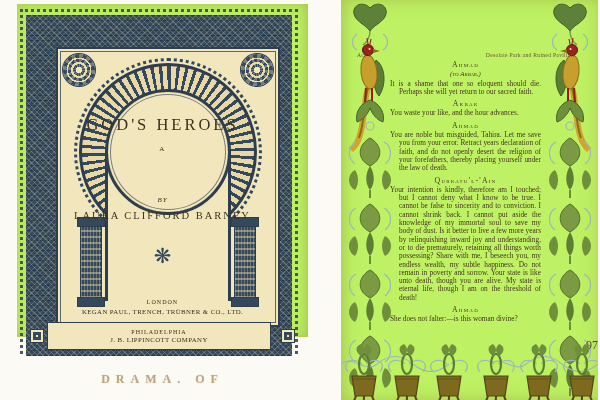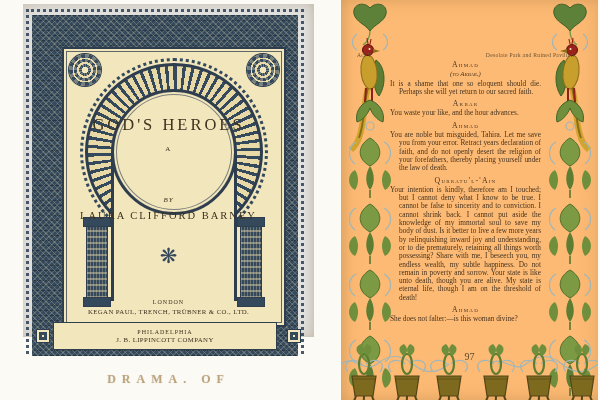--- a/index.html
+++ b/index.html
@@ -3,22 +3,22 @@
 <meta charset="utf-8">
 <style>
   html,body{margin:0;padding:0;}
   body{
     width:600px;height:400px;position:relative;overflow:hidden;
     background:#fbfaf5;
     font-family:"Liberation Serif", serif;
   }
   
   .page-left{
-    position:absolute;left:23px;top:4px;width:291px;height:333px;
-    background:#e5e5e5;
+    position:absolute;left:17px;top:4px;width:291px;height:333px;
+    background:#bef264;
     box-shadow:inset 0 0 22px rgba(125,95,40,.20), inset -3px 0 6px rgba(125,95,40,.15);
   }
   .lp-band{
     position:absolute;left:9px;top:11px;width:266px;height:341px;
     background-color:#35495c;
     background-image:
       repeating-linear-gradient(45deg, rgba(242,230,189,.22) 0 1px, transparent 1px 4px),
       repeating-linear-gradient(135deg, rgba(242,230,189,.18) 0 1px, transparent 1px 4px),
       repeating-linear-gradient(0deg, rgba(10,20,30,.35) 0 1px, transparent 1px 5px);
   }
@@ -99,21 +99,21 @@
   .strip-city{font-size:6px;letter-spacing:1px;color:#3e321f;}
   .strip-pub{font-size:6.8px;letter-spacing:.4px;color:#3e321f;}
   .t-stamp{
     top:368px;font-size:12px;letter-spacing:6px;font-weight:bold;
     color:rgba(150,114,56,.45);
     text-shadow:0 0 1px rgba(150,114,56,.35);
   }
   
   .page-right{
     position:absolute;left:341px;top:0;width:257px;height:400px;
-    background:#fdba74;
+    background:#bef264;
     box-shadow:inset 0 0 22px rgba(125,95,40,.18), inset 4px 0 8px rgba(125,95,40,.14);
   }
   .rp-vborder{position:absolute;top:0;width:54px;height:400px;}
   .rp-vborder.vl{left:2px;}
   .rp-vborder.vr{right:1px;transform:scaleX(-1);}
   .rp-bborder{position:absolute;left:0;bottom:0;width:257px;height:56px;}
   .rp-header{
     position:absolute;left:16px;right:24px;top:52px;
     display:flex;justify-content:space-between;
     font-size:5.6px;color:#6b5433;letter-spacing:.3px;
@@ -125,22 +125,22 @@
   .speaker{
     text-align:center;font-variant:small-caps;letter-spacing:1.2px;
     font-size:7.8px;margin:4px 0 1px 0;color:#4a3722;
   }
   .direction{
     text-align:center;font-style:italic;font-variant:small-caps;
     font-size:6.8px;margin:0 0 1px 0;
   }
   .speech{margin:0;padding-left:9px;text-indent:-9px;}
   .rp-pagenum{
-    position:absolute;left:0;right:0;top:338px;text-align:center;
-    font-size:10px;color:#5d4a2e;margin-top:13px;
+    position:absolute;left:0;right:0;top:338px;text-align:right;
+    font-size:12px;color:#5d4a2e;
   }
 </style>
 </head>
 <body>
 
 <svg width="0" height="0" style="position:absolute" aria-hidden="true">
   <defs>
     <g id="vmotif">
       <path d="M27 6 C16 12,12 26,27 34 C42 26,38 12,27 6 Z" fill="#7c9a43" stroke="#4f6f2a" stroke-width="1"></path>
       <path d="M27 34 C22 42,22 52,27 58 C32 52,32 42,27 34 Z" fill="#5d7d33"></path>

